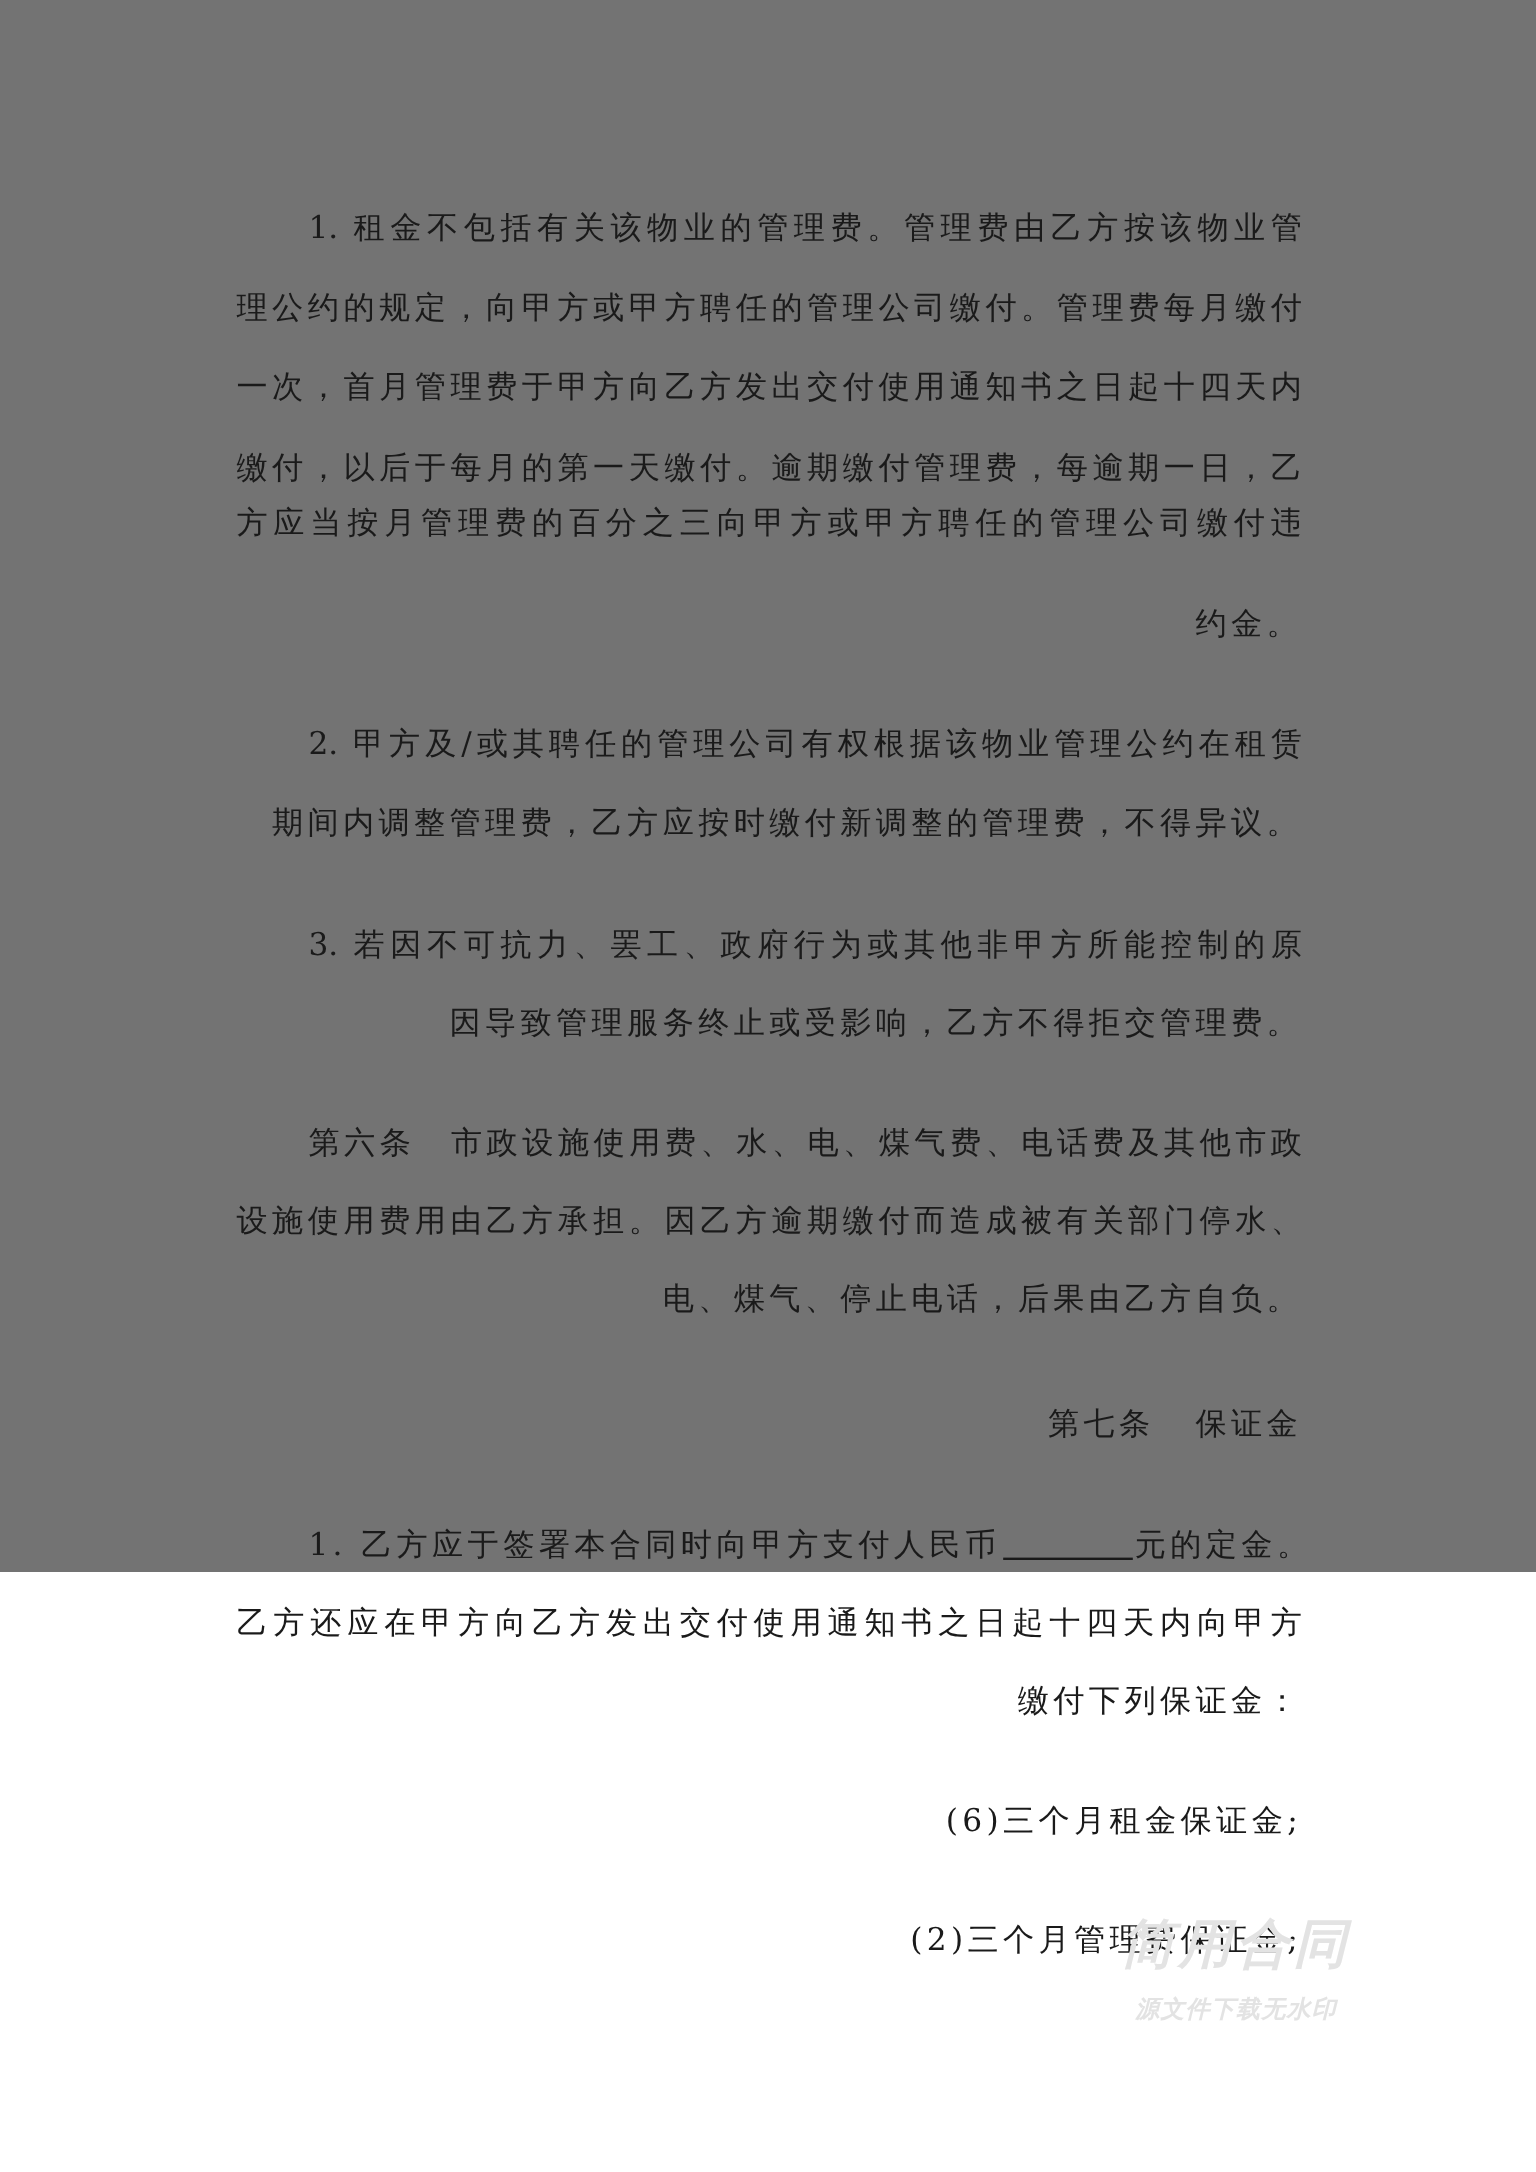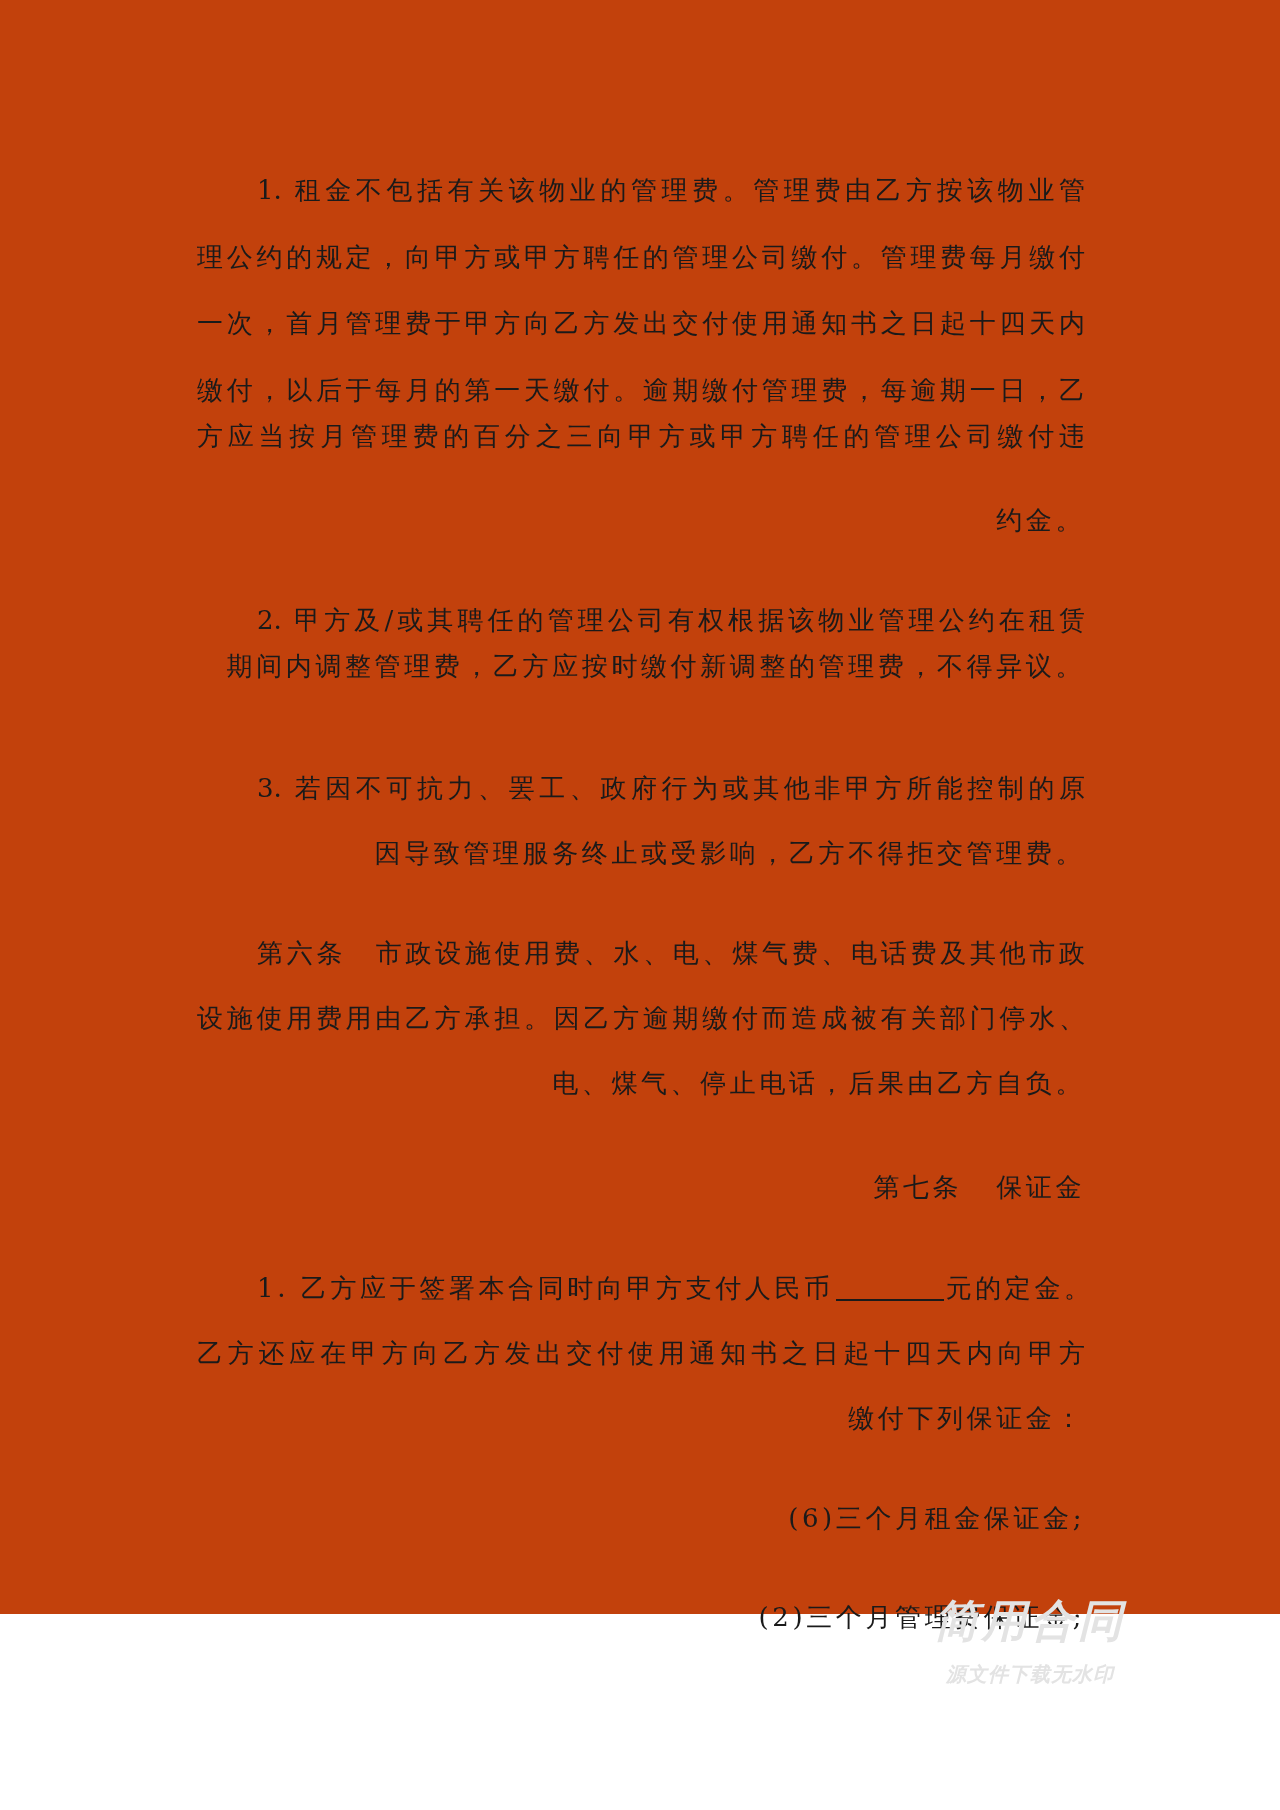--- a/index.html
+++ b/index.html
@@ -12,22 +12,22 @@
       height: 1810px;
       position: relative;
       overflow: hidden;
       font-family: "DejaVu Serif", "Liberation Serif", serif;
       color: #1a1a1a;
     }
     .page {
       position: absolute;
       left: 0; top: 0;
       width: 1280px;
-      height: 1614px;
-      background: #c2410c;
+      height: 1310px;
+      background: #737373;
     }
     .line {
       position: absolute;
       left: 197px;
       width: 888px;
       height: 40px;
       line-height: 40px;
       font-size: 26px;
       white-space: nowrap;
       overflow: visible;
@@ -89,21 +89,21 @@
 <div class="page">
 
   <div class="line indent justify" style="top:170px">1. 租金不包括有关该物业的管理费。管理费由乙方按该物业管</div>
   <div class="line justify" style="top:237px">理公约的规定，向甲方或甲方聘任的管理公司缴付。管理费每月缴付</div>
   <div class="line justify" style="top:303px">一次，首月管理费于甲方向乙方发出交付使用通知书之日起十四天内</div>
   <div class="line justify" style="top:370px">缴付，以后于每月的第一天缴付。逾期缴付管理费，每逾期一日，乙</div>
   <div class="line justify" style="top:416px">方应当按月管理费的百分之三向甲方或甲方聘任的管理公司缴付违</div>
   <div class="line short" style="top:500px">约金。</div>
 
   <div class="line indent justify" style="top:600px">2. 甲方及/或其聘任的管理公司有权根据该物业管理公约在租赁</div>
-  <div class="line short" style="top:646px">期间内调整管理费，乙方应按时缴付新调整的管理费，不得异议。</div>
+  <div class="line short" style="top:666px">期间内调整管理费，乙方应按时缴付新调整的管理费，不得异议。</div>
 
   <div class="line indent justify" style="top:768px">3. 若因不可抗力、罢工、政府行为或其他非甲方所能控制的原</div>
   <div class="line short" style="top:833px">因导致管理服务终止或受影响，乙方不得拒交管理费。</div>
 
   <div class="line indent justify" style="top:933px">第六条　市政设施使用费、水、电、煤气费、电话费及其他市政</div>
   <div class="line justify" style="top:998px">设施使用费用由乙方承担。因乙方逾期缴付而造成被有关部门停水、</div>
   <div class="line short" style="top:1063px">电、煤气、停止电话，后果由乙方自负。</div>
 
   <div class="line indent short" style="top:1167px">
     <span>第七条</span><span class="heading-gap"></span><span>保证金</span>

